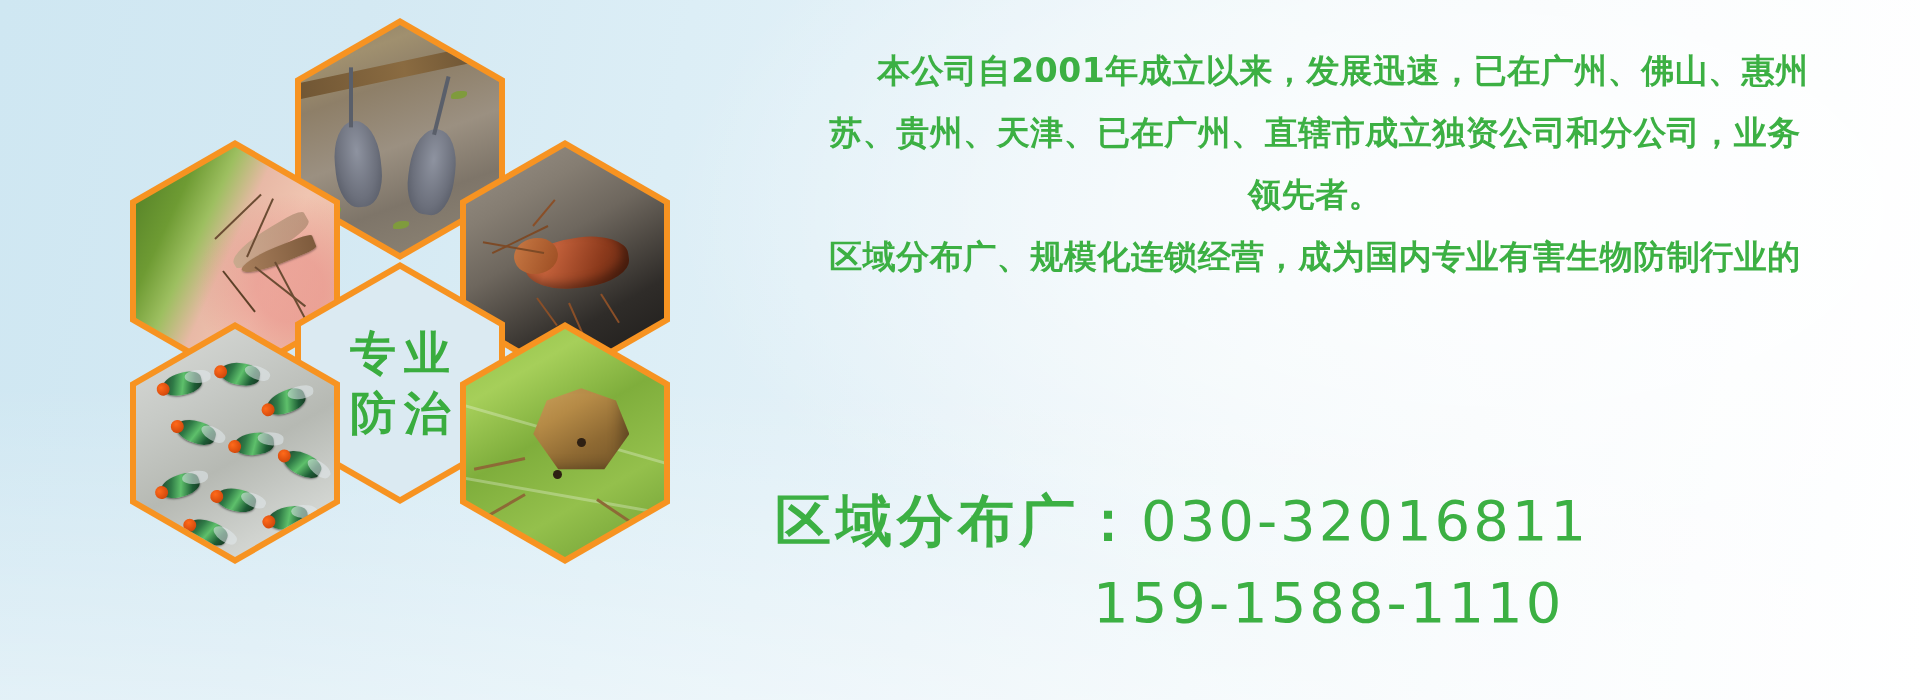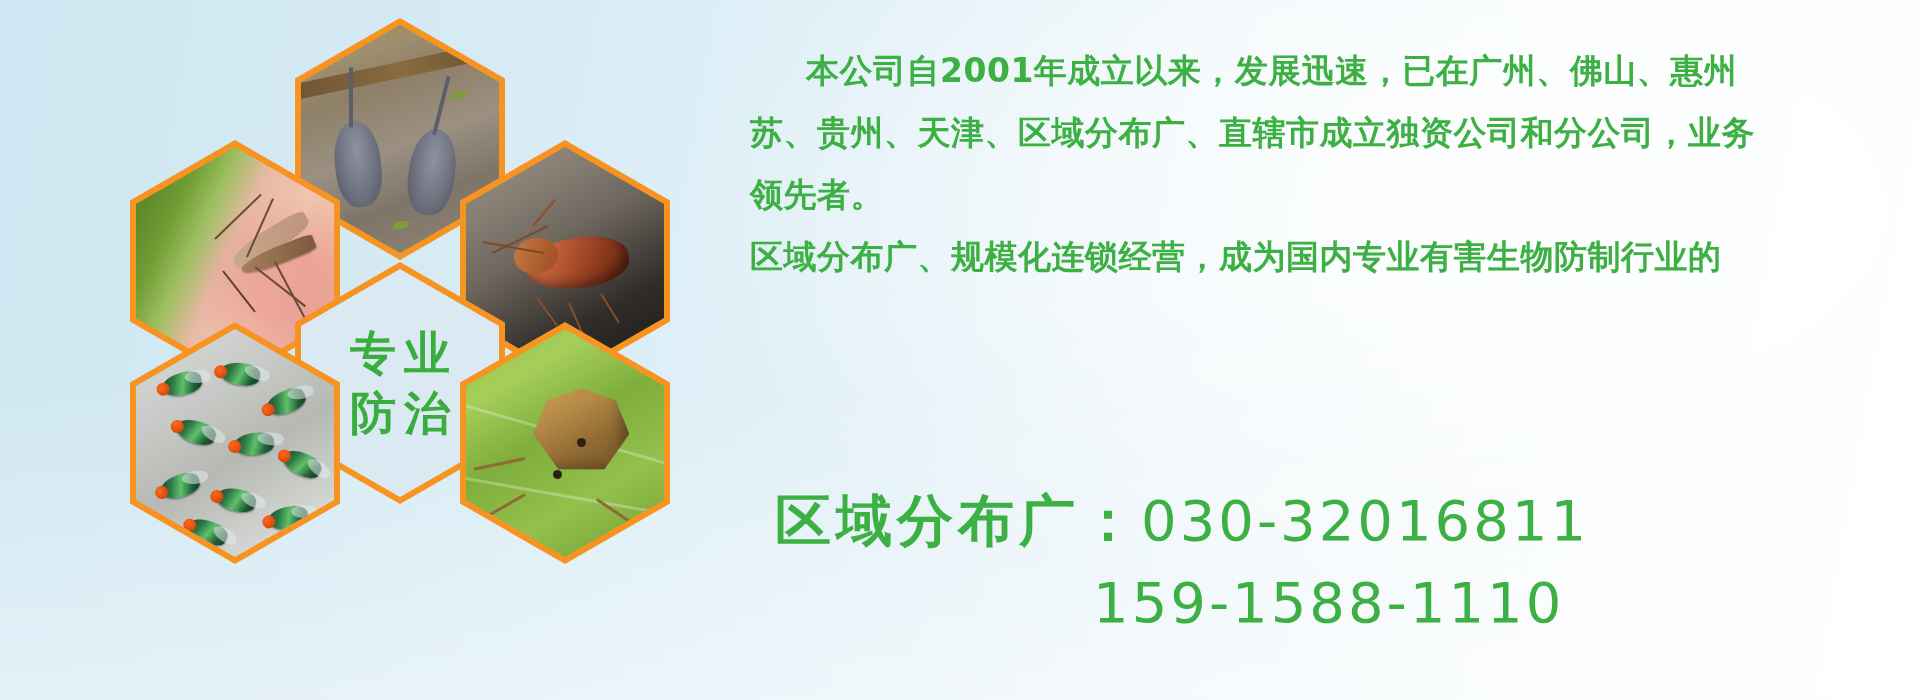--- a/index.html
+++ b/index.html
@@ -281,21 +281,21 @@
     left: 15px;
     top: 40px;
     width: 1130px;
     color: #3cb043;
     font-size: 33px;
     font-weight: bold;
     line-height: 62px;
     letter-spacing: 0.5px;
     font-family: "DejaVu Sans", "Liberation Sans", sans-serif;
   }
-  #paragraph .pline { white-space: nowrap; display: block; }
+  #paragraph .pline { white-space: nowrap; display: block; text-align: center; }
   #paragraph .pline.first { text-indent: 56px; }
 
   #contact {
     position: absolute;
     left: 40px;
     top: 480px;
     width: 1100px;
     color: #3cb043;
     font-family: "DejaVu Sans", "Liberation Sans", sans-serif;
   }
@@ -401,21 +401,21 @@
         </div>
       </div>
     </div>
 
   </div>
 
   <div id="content">
 
     <div id="paragraph">
       <span class="pline first">本公司自2001年成立以来，发展迅速，已在广州、佛山、惠州</span>
-      <span class="pline">苏、贵州、天津、区域分布广、直辖市成立独资公司和分公司，业务</span>
+      <span class="pline">苏、贵州、天津、已在广州、直辖市成立独资公司和分公司，业务</span>
       <span class="pline">领先者。</span>
       <span class="pline">区域分布广、规模化连锁经营，成为国内专业有害生物防制行业的</span>
     </div>
 
     <div id="contact">
       <div class="contact-line">
         <span class="contact-label">区域分布广：</span><span class="contact-number">030-32016811</span>
       </div>
       <div class="contact-line second">
         <span class="contact-number">159-1588-1110</span>

